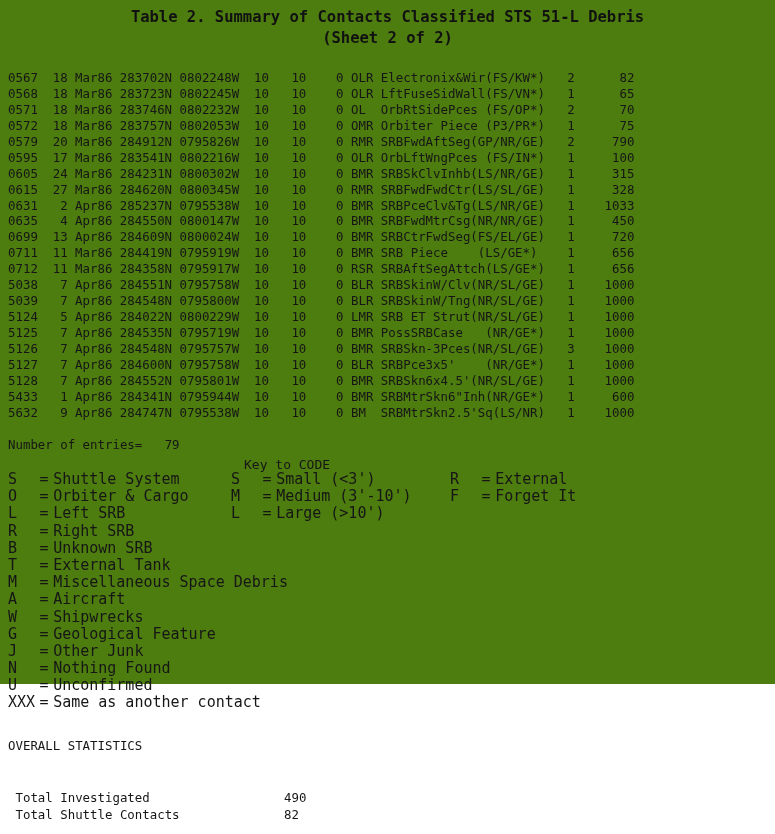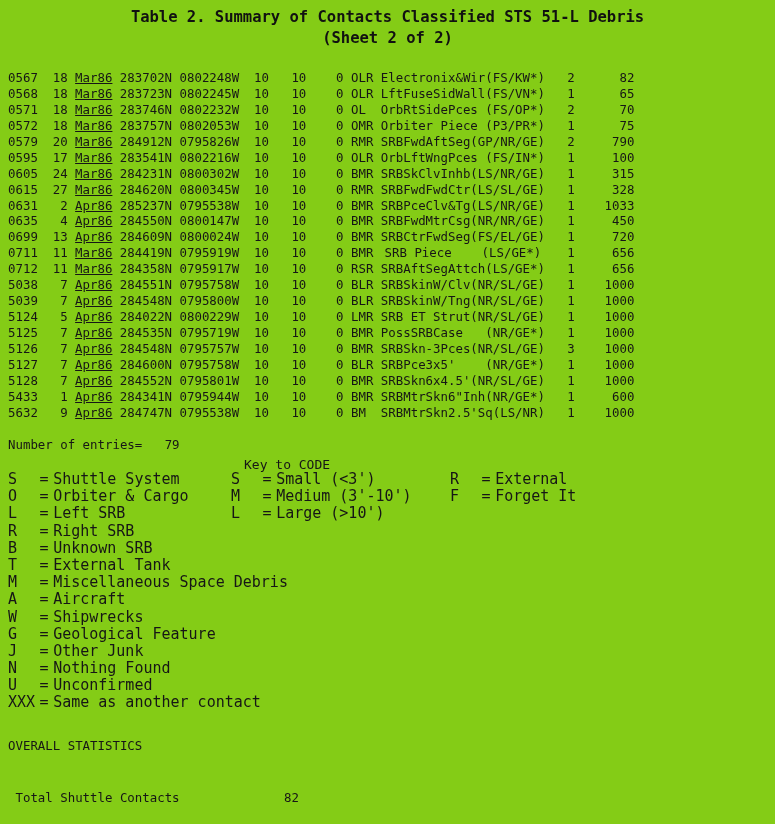--- a/index.html
+++ b/index.html
@@ -10,22 +10,22 @@
   body {
     width: 775px;
     height: 834px;
     overflow: hidden;
     font-family: "DejaVu Sans Mono", monospace;
     color: #1a1a1a;
   }
   .page {
     position: relative;
     width: 775px;
-    height: 824px;
-    background: #84cc16;
+    height: 684px;
+    background: #4d7c0f;
   }
 
   
   .title-block {
     text-align: center;
     padding-top: 8px;
     font-family: "DejaVu Sans Mono", monospace;
     font-weight: bold;
     font-size: 15.5px;
     letter-spacing: 0px;
@@ -43,28 +43,28 @@
     font-size: 12.4px;
     line-height: 15.95px;
     color: #161616;
     white-space: pre;
   }
 
   .row { white-space: pre; display: block; height: 15.95px; }
 
   .c-id      { display: inline-block; width: 4ch;  text-align: center; }
   .c-day     { display: inline-block; width: 3ch;  text-align: right; }
-  .c-mon     { display: inline-block; width: 5ch;  text-align: left; text-decoration: underline; }
+  .c-mon     { display: inline-block; width: 5ch;  text-align: left; }
   .c-lat     { display: inline-block; width: 7ch;  text-align: left; }
   .c-lon     { display: inline-block; width: 7ch;  text-align: left; }
   .c-n1      { display: inline-block; width: 2ch;  text-align: right; }
   .c-n2      { display: inline-block; width: 2ch;  text-align: right; }
   .c-n3      { display: inline-block; width: 1ch;  text-align: right; }
   .c-code    { display: inline-block; width: 3ch;  text-align: left; }
-  .c-desc    { display: inline-block; width: 22ch; text-align: center; }
+  .c-desc    { display: inline-block; width: 22ch; text-align: left; }
   .c-qty     { display: inline-block; width: 1ch;  text-align: right; }
   .c-size    { display: inline-block; width: 4ch;  text-align: right; }
 
   .sp1 { display:inline-block; width:1ch; }
   .sp3 { display:inline-block; width:3ch; }
   .sp4 { display:inline-block; width:4ch; }
 
   
   .entries {
     position: absolute;
@@ -136,16 +136,16 @@
   <div class="entries"><span>Number of entries=</span><span class="sp3"></span><span>79</span></div>
 
   <div class="key-heading">Key to CODE</div>
 
   <div class="legend-col legend-left" id="legend-left"><span class="legend-row"><span class="lg-key">S</span><span class="lg-eq">=</span><span class="lg-val">Shuttle System</span></span><span class="legend-row"><span class="lg-key">O</span><span class="lg-eq">=</span><span class="lg-val">Orbiter &amp; Cargo</span></span><span class="legend-row"><span class="lg-key">L</span><span class="lg-eq">=</span><span class="lg-val">Left SRB</span></span><span class="legend-row"><span class="lg-key">R</span><span class="lg-eq">=</span><span class="lg-val">Right SRB</span></span><span class="legend-row"><span class="lg-key">B</span><span class="lg-eq">=</span><span class="lg-val">Unknown SRB</span></span><span class="legend-row"><span class="lg-key">T</span><span class="lg-eq">=</span><span class="lg-val">External Tank</span></span><span class="legend-row"><span class="lg-key">M</span><span class="lg-eq">=</span><span class="lg-val">Miscellaneous Space Debris</span></span><span class="legend-row"><span class="lg-key">A</span><span class="lg-eq">=</span><span class="lg-val">Aircraft</span></span><span class="legend-row"><span class="lg-key">W</span><span class="lg-eq">=</span><span class="lg-val">Shipwrecks</span></span><span class="legend-row"><span class="lg-key">G</span><span class="lg-eq">=</span><span class="lg-val">Geological Feature</span></span><span class="legend-row"><span class="lg-key">J</span><span class="lg-eq">=</span><span class="lg-val">Other Junk</span></span><span class="legend-row"><span class="lg-key">N</span><span class="lg-eq">=</span><span class="lg-val">Nothing Found</span></span><span class="legend-row"><span class="lg-key">U</span><span class="lg-eq">=</span><span class="lg-val">Unconfirmed</span></span><span class="legend-row"><span class="lg-key">XXX</span><span class="lg-eq">=</span><span class="lg-val">Same as another contact</span></span></div>
   <div class="legend-col legend-mid" id="legend-mid"><span class="legend-row"><span class="lg-key">S</span><span class="lg-eq">=</span><span class="lg-val">Small (&lt;3')</span></span><span class="legend-row"><span class="lg-key">M</span><span class="lg-eq">=</span><span class="lg-val">Medium (3'-10')</span></span><span class="legend-row"><span class="lg-key">L</span><span class="lg-eq">=</span><span class="lg-val">Large (&gt;10')</span></span></div>
   <div class="legend-col legend-right" id="legend-right"><span class="legend-row"><span class="lg-key">R</span><span class="lg-eq">=</span><span class="lg-val">External</span></span><span class="legend-row"><span class="lg-key">F</span><span class="lg-eq">=</span><span class="lg-val">Forget It</span></span></div>
 
   <div class="stats">
     <span class="stats-title">OVERALL STATISTICS</span>
-    <span id="stats-rows"><span class="stats-row"><span class="st-label"> Total Shuttle Contacts</span><span class="st-value">82</span></span></span>
+    <span id="stats-rows"><span class="stats-row"><span class="st-label"> Total Investigated</span><span class="st-value">490</span></span><span class="stats-row"><span class="st-label"> Total Shuttle Contacts</span><span class="st-value">82</span></span></span>
   </div>
 
 </div>
 
 </body></html>

